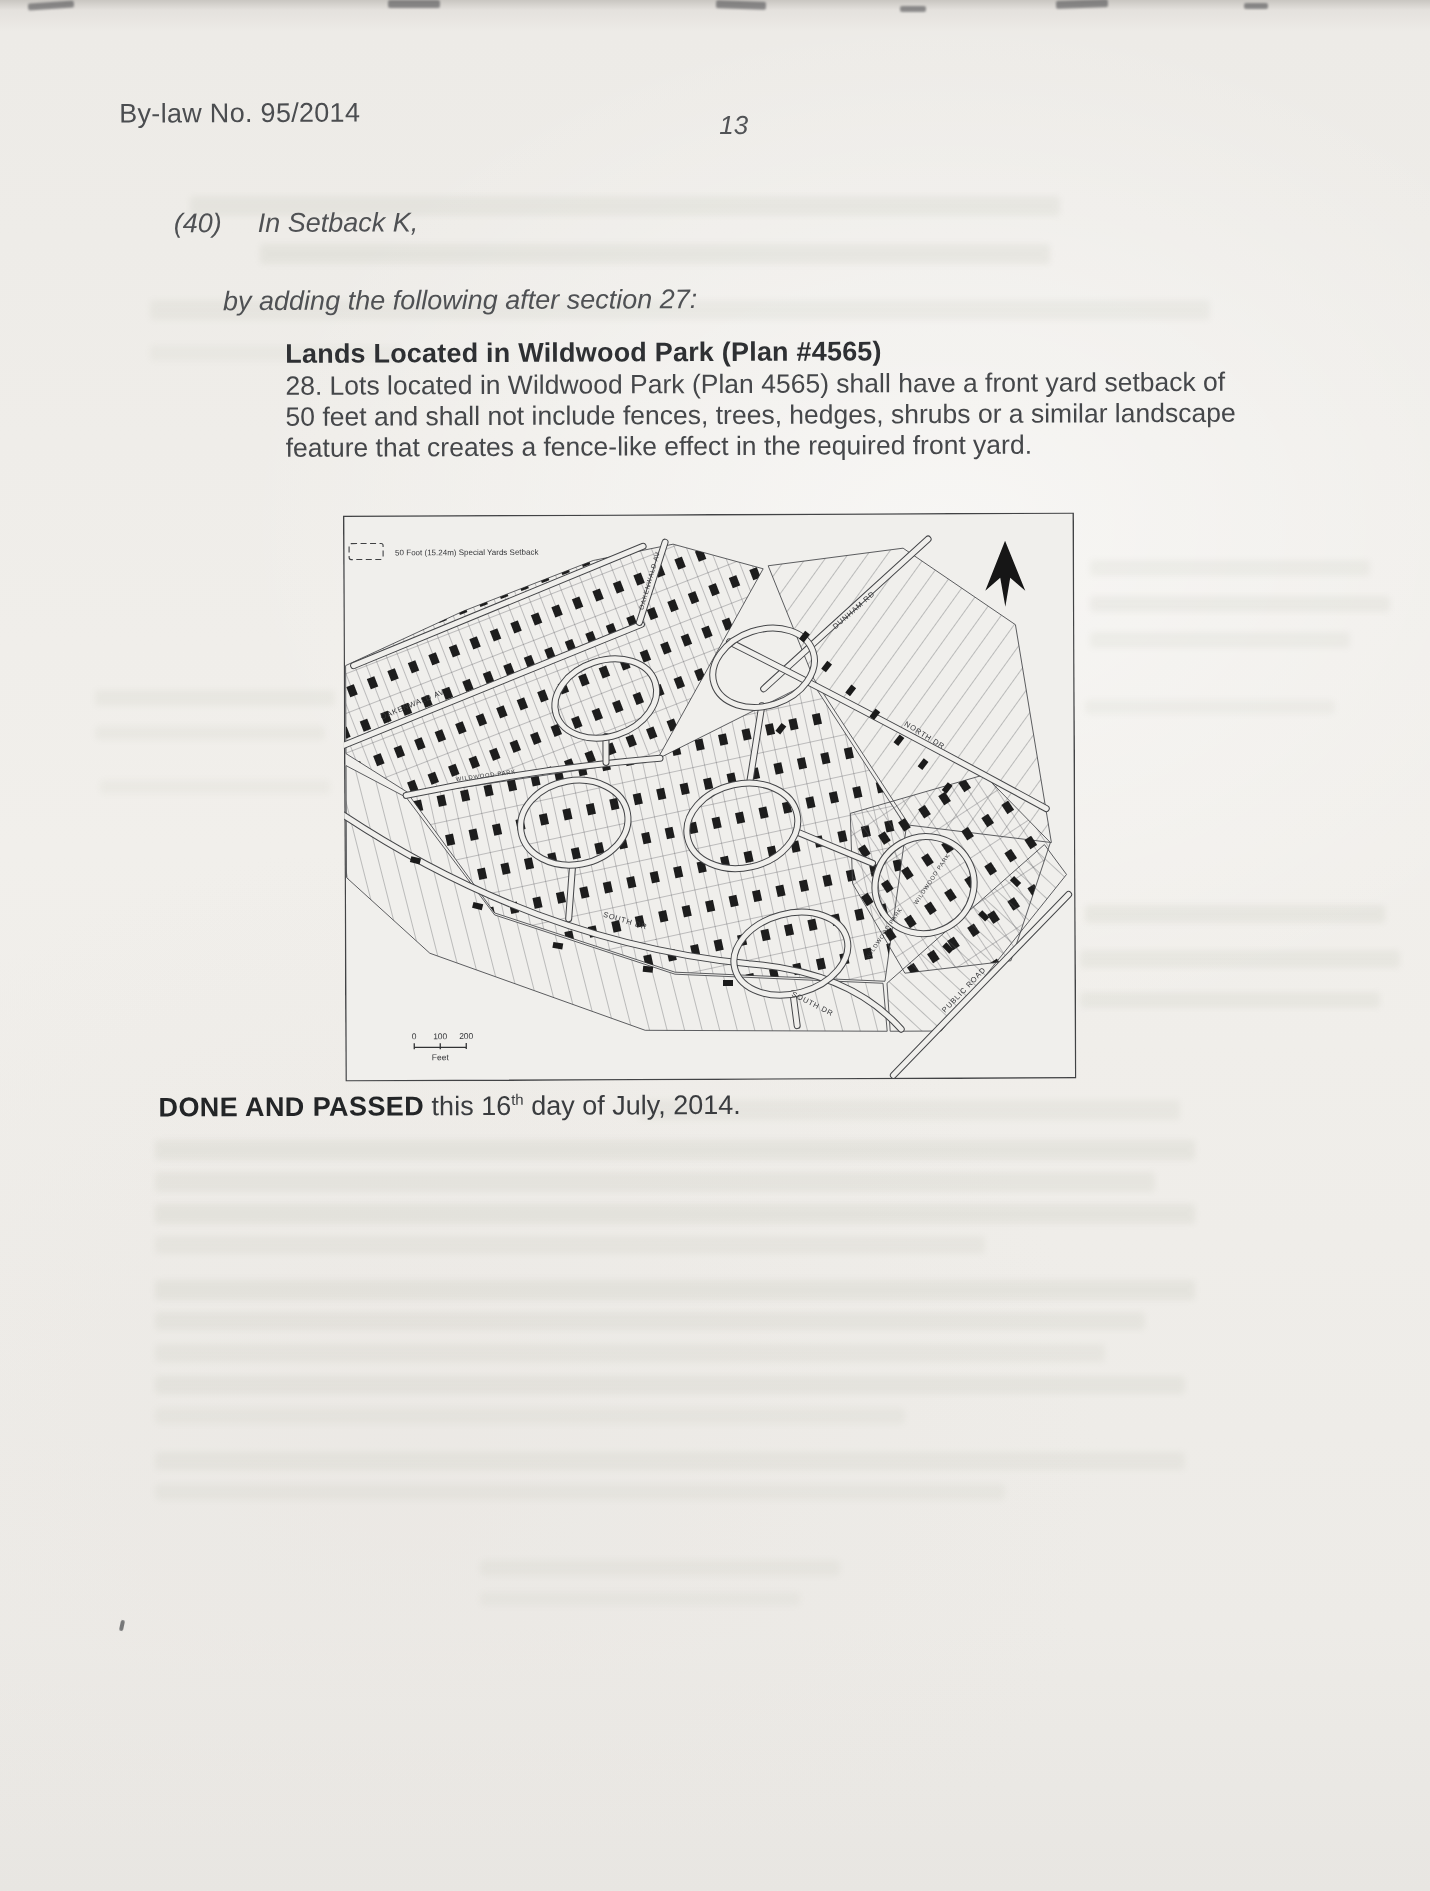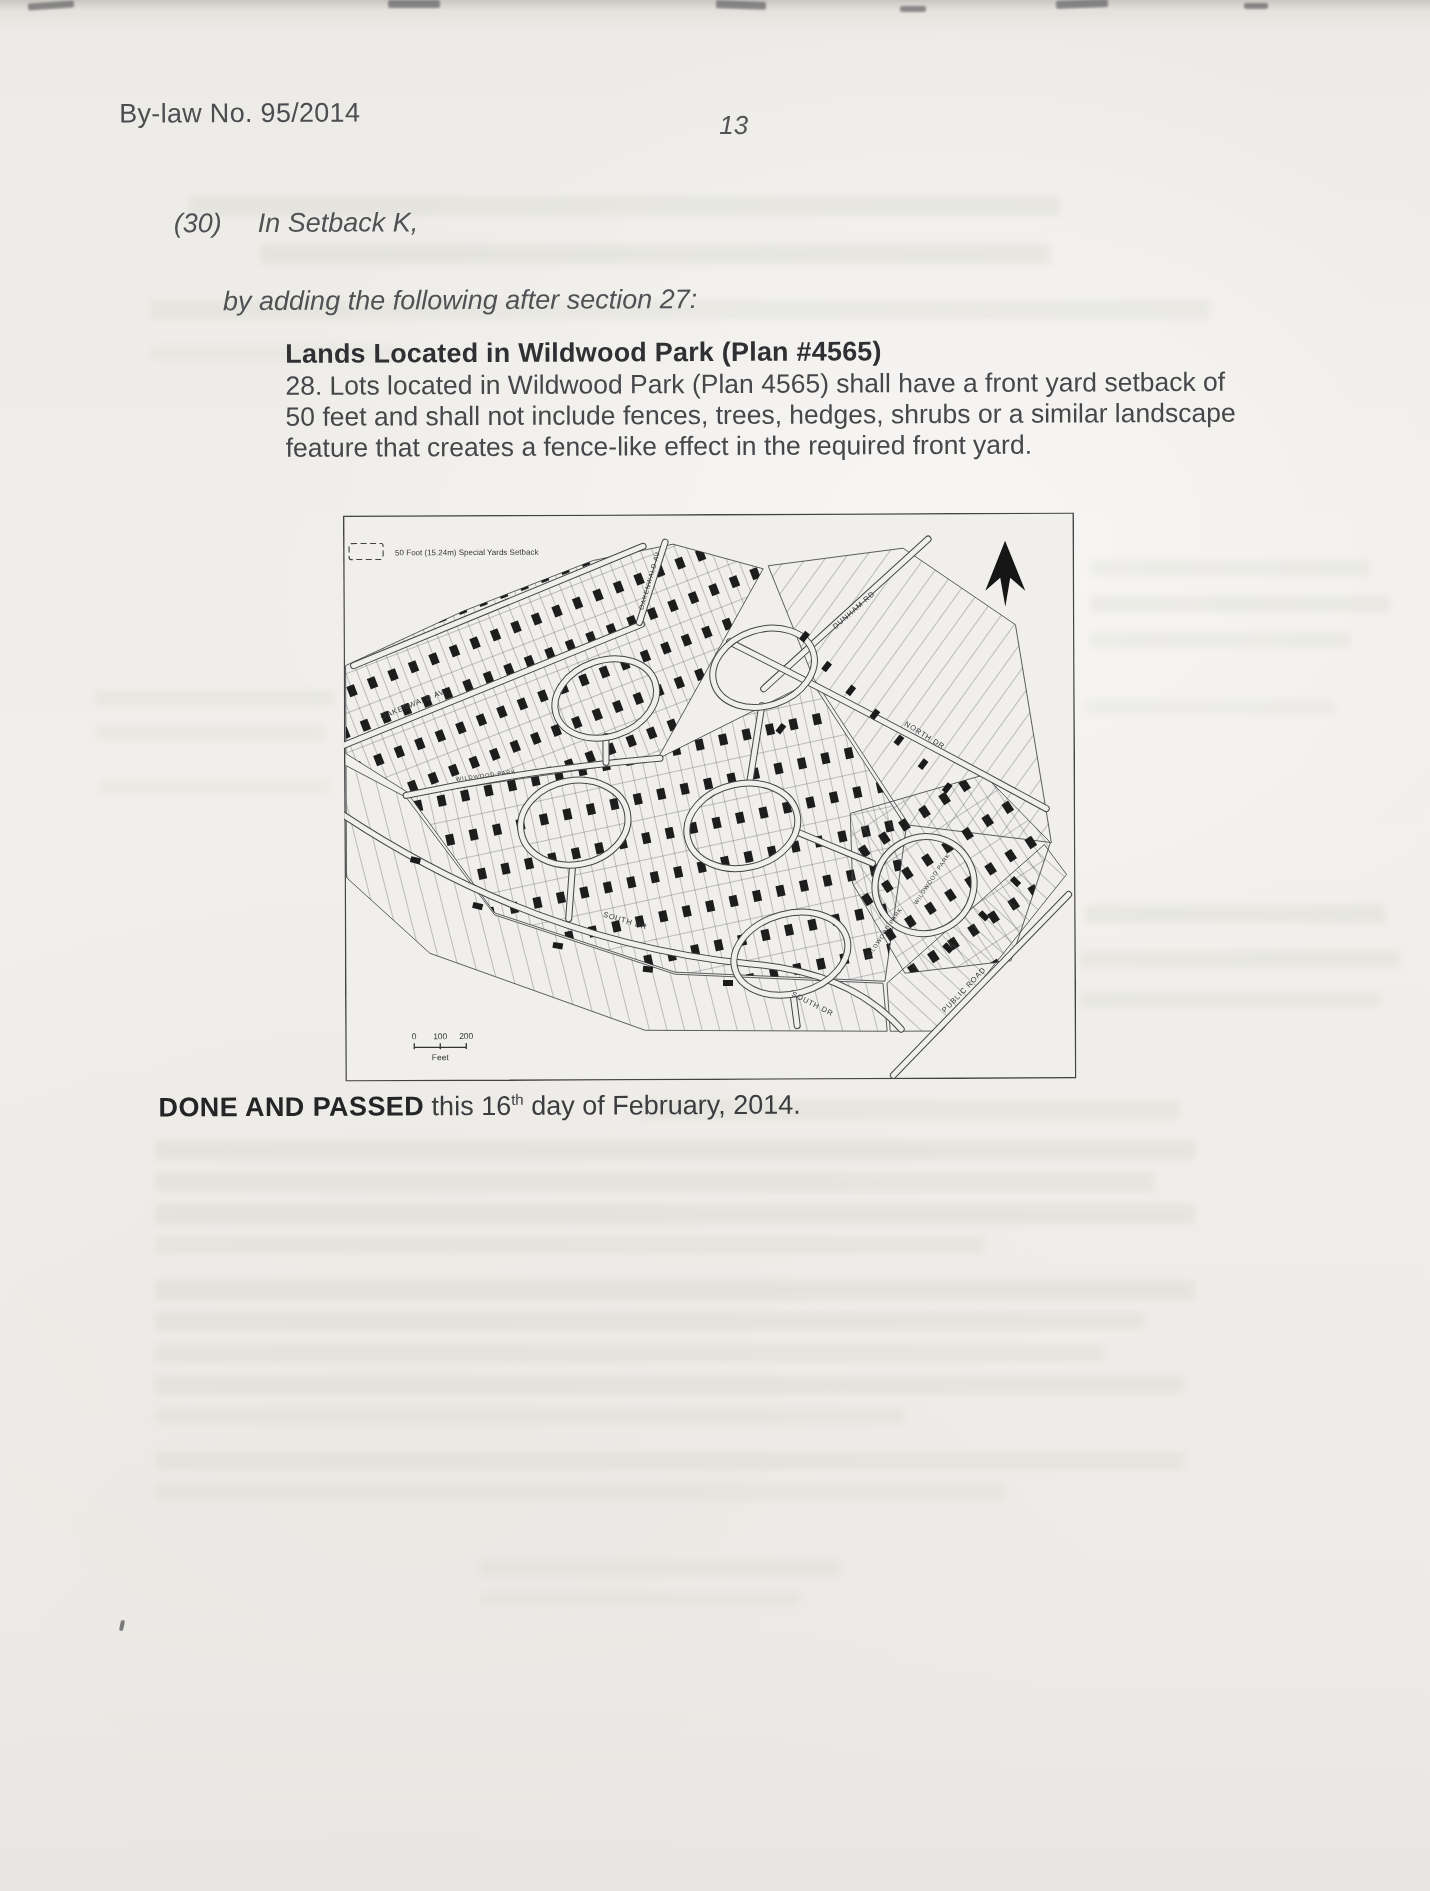--- a/index.html
+++ b/index.html
@@ -72,21 +72,21 @@
   <div class="g" style="left:480px;top:1592px;width:320px;height:14px;opacity:.06;"></div>
 
   <div class="spot"></div>
 
   <div class="content">
 
     <div class="txt bylaw">By-law No. 95/2014</div>
     <div class="txt pageno">13</div>
 
     <div class="txt clause">
-      <span class="num">(30)</span><span>In Setback K,</span>
+      <span class="num">(40)</span><span>In Setback K,</span>
     </div>
 
     <div class="txt instruction">by adding the following after section 27:</div>
 
     <div class="txt heading">Lands Located in Wildwood Park (Plan #4565)</div>
     <div class="txt bodyline l1">28. Lots located in Wildwood Park (Plan 4565) shall have a front yard setback of</div>
     <div class="txt bodyline l2">50 feet and shall not include fences, trees, hedges, shrubs or a similar landscape</div>
     <div class="txt bodyline l3">feature that creates a fence-like effect in the required front yard.</div>
 
     <svg class="map" viewBox="0 0 731 566">
@@ -231,17 +231,17 @@
         <text x="95" y="524" text-anchor="middle">100</text>
         <text x="121" y="524" text-anchor="middle">200</text>
         <path d="M69 528 V534 M95 528 V534 M121 528 V534 M69 532 H121" stroke="#2b2c2e" stroke-width="1.3" fill="none"></path>
         <text x="95" y="545" text-anchor="middle">Feet</text>
       </g>
 
       <rect x="0" y="0" width="731" height="566" fill="#b9b4ac" opacity="0.05"></rect>
     </svg>
 
     <div class="txt closing">
-      <span class="bold">DONE AND PASSED</span><span> this 16</span><span class="ord">th</span><span> day of February, 2014.</span>
+      <span class="bold">DONE AND PASSED</span><span> this 16</span><span class="ord">th</span><span> day of July, 2014.</span>
     </div>
 
   </div>
 </div>
 
 </body></html>

